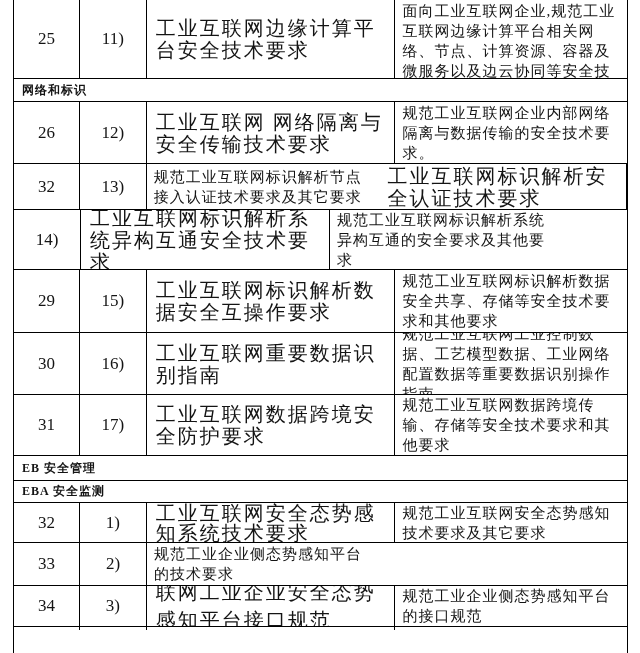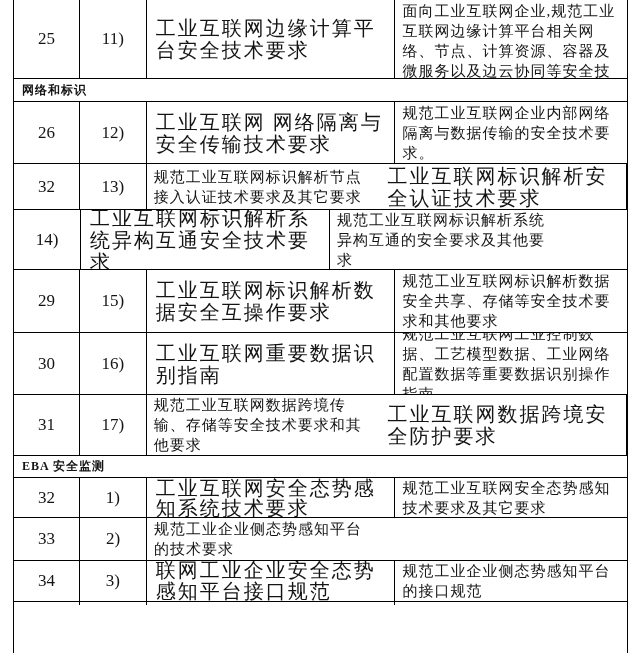--- a/index.html
+++ b/index.html
@@ -102,44 +102,45 @@
   <div class="row" style="height:62px">
     <div class="c c1">30</div>
     <div class="c c2">16)</div>
     <div class="c c3">工业互联网重要数据识别指南</div>
     <div class="c c4">规范工业互联网工业控制数据、工艺模型数据、工业网络配置数据等重要数据识别操作指南</div>
   </div>
 
   <div class="row" style="height:61px">
     <div class="c c1">31</div>
     <div class="c c2">17)</div>
+    <div class="c c3">工业互联网数据跨境安全防护要求</div>
     <div class="c c4">规范工业互联网数据跨境传输、存储等安全技术要求和其他要求</div>
-    <div class="c c3">工业互联网数据跨境安全防护要求</div>
   </div>
 
+  <div class="row band" style="height:25px">EB 安全管理</div>
 
   <div class="row band" style="height:22px">EBA 安全监测</div>
 
   <div class="row" style="height:40px">
     <div class="c c1">32</div>
     <div class="c c2">1)</div>
     <div class="c c3" style="line-height:20px">工业互联网安全态势感知系统技术要求</div>
     <div class="c c4">规范工业互联网安全态势感知技术要求及其它要求</div>
   </div>
 
   <div class="row" style="height:43px">
     <div class="c c1">33</div>
     <div class="c c2">2)</div>
     <div class="c c4">规范工业企业侧态势感知平台的技术要求</div>
   </div>
 
   <div class="row" style="height:41px">
     <div class="c c1">34</div>
     <div class="c c2">3)</div>
-    <div class="c c3" style="line-height:21px">联网工业企业安全态势感知平台接口规范</div>
+    <div class="c c3" style="line-height:28px">联网工业企业安全态势感知平台接口规范</div>
     <div class="c c4">规范工业企业侧态势感知平台的接口规范</div>
   </div>
 
   <div class="row sliver">
     <div class="c c1"></div>
     <div class="c c2"></div>
     <div class="c c3"></div>
     <div class="c c4"></div>
   </div>
 

